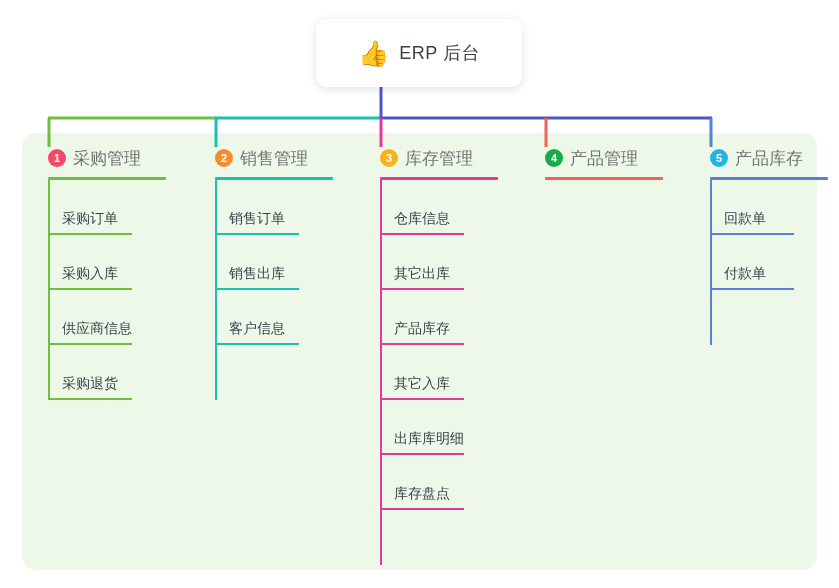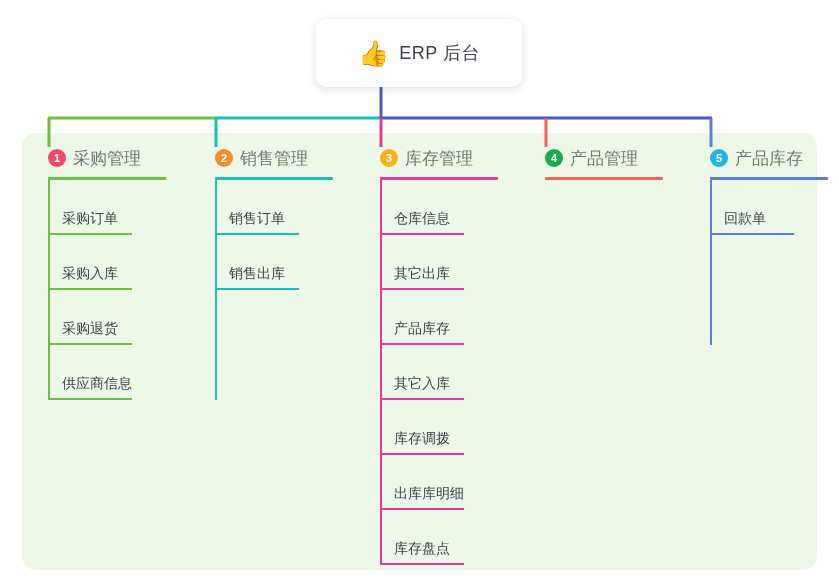--- a/index.html
+++ b/index.html
@@ -170,45 +170,49 @@
           <div class="spine" style="background: rgb(111, 191, 63); height: 220px;"></div>
           <div class="leaf">
             <span class="leaf-text">采购订单</span>
             <div class="leaf-rule" style="background: rgb(111, 191, 63); width: 84px;"></div>
           </div>
           <div class="leaf">
             <span class="leaf-text">采购入库</span>
             <div class="leaf-rule" style="background: rgb(111, 191, 63); width: 84px;"></div>
           </div>
           <div class="leaf">
+            <span class="leaf-text">供应商信息</span>
+            <div class="leaf-rule" style="background: rgb(111, 191, 63); width: 84px;"></div>
+          </div>
+          <div class="leaf">
             <span class="leaf-text">采购退货</span>
-            <div class="leaf-rule" style="background: rgb(111, 191, 63); width: 84px;"></div>
-          </div>
-          <div class="leaf">
-            <span class="leaf-text">供应商信息</span>
             <div class="leaf-rule" style="background: rgb(111, 191, 63); width: 84px;"></div>
           </div>
         </div>
       </div>
       <div class="column" style="left: 197px; width: 155px;">
         <div class="col-head">
           <span class="badge" style="background: rgb(245, 140, 46);">2</span>
           <span class="col-title">销售管理</span>
         </div>
         <div class="col-rule" style="background: rgb(25, 192, 180); width: 118px; margin-left: 18px;"></div>
         <div class="leaves" style="height: 172px;">
           <div class="spine" style="background: rgb(25, 192, 180); height: 220px;"></div>
           <div class="leaf">
             <span class="leaf-text">销售订单</span>
             <div class="leaf-rule" style="background: rgb(25, 192, 180); width: 84px;"></div>
           </div>
           <div class="leaf">
             <span class="leaf-text">销售出库</span>
             <div class="leaf-rule" style="background: rgb(25, 192, 180); width: 84px;"></div>
           </div>
+          <div class="leaf">
+            <span class="leaf-text">客户信息</span>
+            <div class="leaf-rule" style="background: rgb(25, 192, 180); width: 84px;"></div>
+          </div>
         </div>
       </div>
       <div class="column" style="left: 362px; width: 155px;">
         <div class="col-head">
           <span class="badge" style="background: rgb(249, 178, 29);">3</span>
           <span class="col-title">库存管理</span>
         </div>
         <div class="col-rule" style="background: rgb(228, 57, 154); width: 118px; margin-left: 18px;"></div>
         <div class="leaves" style="height: 476px;">
           <div class="spine" style="background: rgb(228, 57, 154); height: 385px;"></div>
@@ -222,24 +226,20 @@
           </div>
           <div class="leaf">
             <span class="leaf-text">产品库存</span>
             <div class="leaf-rule" style="background: rgb(228, 57, 154); width: 84px;"></div>
           </div>
           <div class="leaf">
             <span class="leaf-text">其它入库</span>
             <div class="leaf-rule" style="background: rgb(228, 57, 154); width: 84px;"></div>
           </div>
           <div class="leaf">
-            <span class="leaf-text">库存调拨</span>
-            <div class="leaf-rule" style="background: rgb(228, 57, 154); width: 84px;"></div>
-          </div>
-          <div class="leaf">
             <span class="leaf-text">出库库明细</span>
             <div class="leaf-rule" style="background: rgb(228, 57, 154); width: 84px;"></div>
           </div>
           <div class="leaf">
             <span class="leaf-text">库存盘点</span>
             <div class="leaf-rule" style="background: rgb(228, 57, 154); width: 84px;"></div>
           </div>
         </div>
       </div>
       <div class="column" style="left: 527px; width: 155px;">
@@ -254,17 +254,21 @@
           <span class="badge" style="background: rgb(34, 181, 227);">5</span>
           <span class="col-title">产品库存</span>
         </div>
         <div class="col-rule" style="background: rgb(90, 127, 214); width: 118px; margin-left: 18px;"></div>
         <div class="leaves" style="height: 198px;">
           <div class="spine" style="background: rgb(90, 127, 214); height: 165px;"></div>
           <div class="leaf">
             <span class="leaf-text">回款单</span>
             <div class="leaf-rule" style="background: rgb(90, 127, 214); width: 84px;"></div>
           </div>
+          <div class="leaf">
+            <span class="leaf-text">付款单</span>
+            <div class="leaf-rule" style="background: rgb(90, 127, 214); width: 84px;"></div>
+          </div>
         </div>
       </div>
     </div>
 
 </div>
 
 </body></html>

